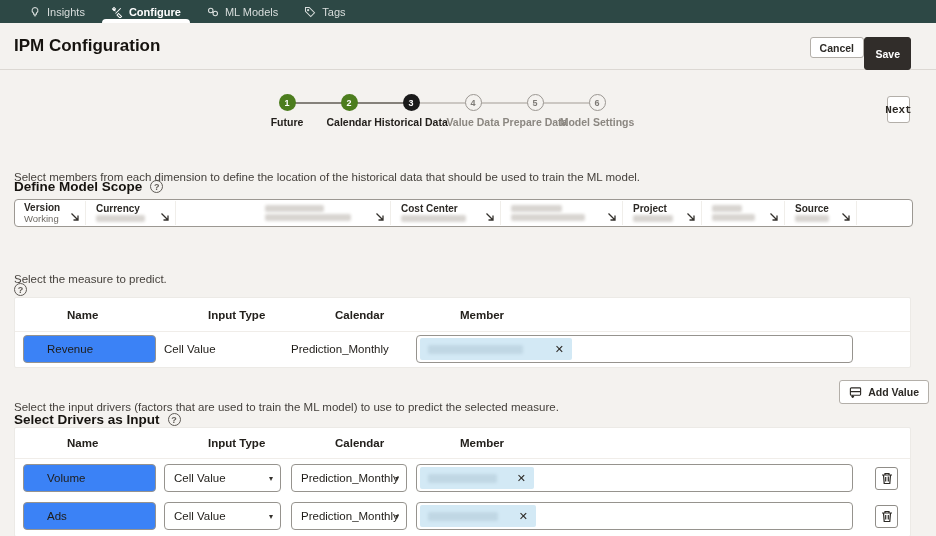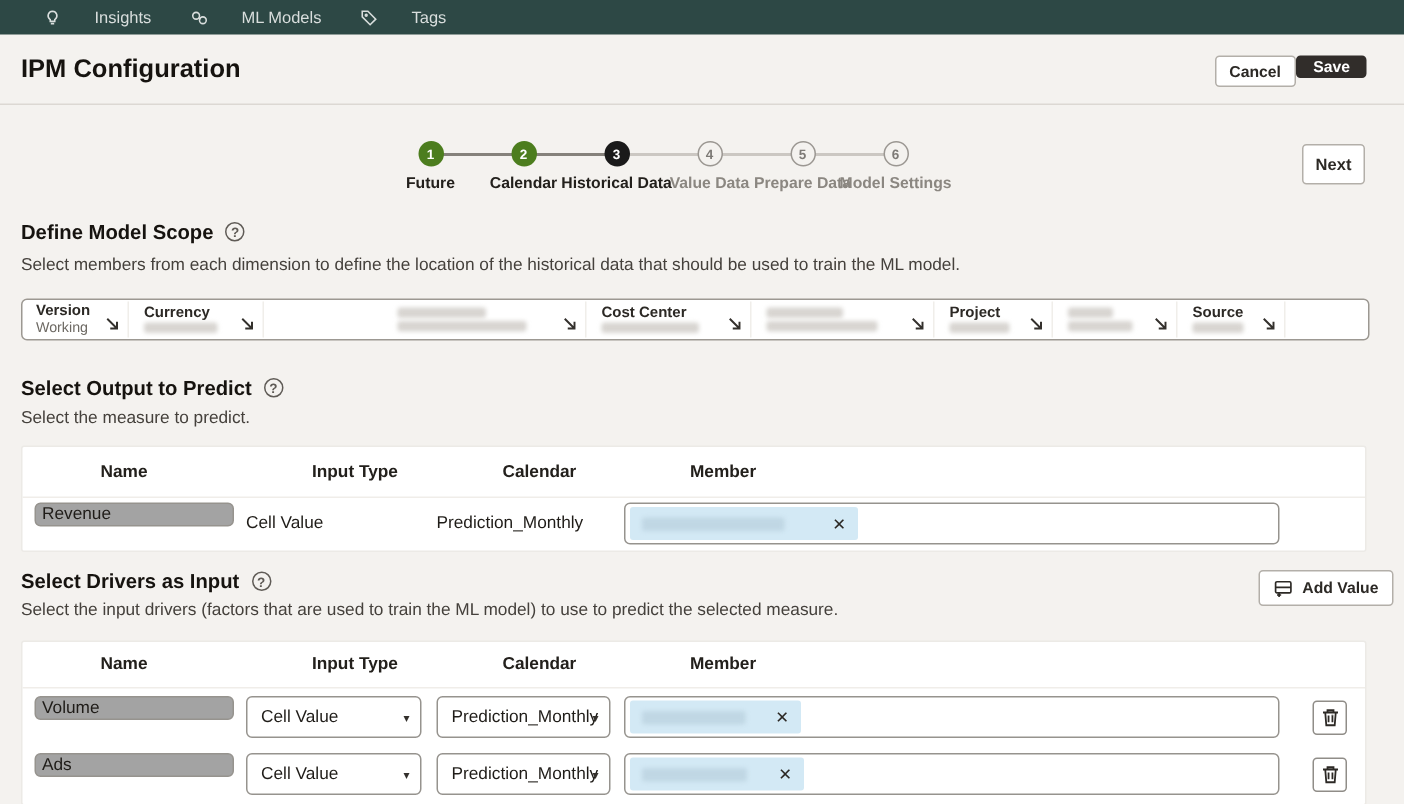--- a/index.html
+++ b/index.html
@@ -10,21 +10,21 @@
     color:#1f1c18;
     position:relative;
   }
 
   
   .navbar {
     position:absolute; top:0; left:0; width:936px; height:23px;
     background:#2d4845; display:flex; align-items:stretch; padding-left:16px;
   }
   .nav-item {
-    position:relative; display:flex; align-items:center; gap:22px;
+    position:relative; display:flex; align-items:center; gap:6px;
     padding:0 13px; color:#d9dedd; font-size:11px; cursor:pointer;
   }
   .nav-item svg { width:12px; height:12px; stroke:#d9dedd; fill:none; stroke-width:1.4; }
   .nav-item.active { color:#ffffff; font-weight:bold; }
   .nav-item.active svg { stroke:#ffffff; }
   .nav-item.active::after {
     content:""; position:absolute; left:4px; right:4px; bottom:0; height:4px;
     background:#ffffff; border-radius:4px 4px 0 0;
   }
 
@@ -37,42 +37,42 @@
     position:absolute; left:14px; top:13px; font-size:17px; font-weight:bold; color:#16130f;
   }
   .btn {
     display:inline-flex; align-items:center; justify-content:center;
     font-family:"Liberation Sans", sans-serif;
     background:#ffffff; border:1px solid #b3afa9; border-radius:3px;
     font-size:10.5px; color:#2c2925; font-weight:bold; cursor:pointer;
   }
   .btn-cancel { position:absolute; top:14px; right:72px; height:21px; padding:0 9px;margin-left:43px; }
   .btn-save {
-    position:absolute; top:14px; right:25px; height:15px; padding:0 10px;
+    position:absolute; top:14px; right:25px; height:33px; padding:0 10px;
     background:#312d2a; border-color:#312d2a; color:#ffffff;
   }
 
   
   .stepper { position:absolute; left:256px; top:94px; display:flex; }
   .step-line { position:absolute; top:102px; height:2px; z-index:0; }
   .step-line.done { left:287px; width:124px; background:#85817b; }
   .step-line.todo { left:411px; width:188px; background:#cbc7c2; }
   .step { width:62px; display:flex; flex-direction:column; align-items:center; position:relative; z-index:1; cursor:pointer; }
   .step-circle {
     width:17px; height:17px; border-radius:50%; display:flex; align-items:center; justify-content:center;
     font-size:9px; font-weight:bold; color:#ffffff; background:#4c7d1e;
   }
   .step.current .step-circle { background:#1a1a1a; }
   .step.future .step-circle { background:#f4f2ef; border:1px solid #9b9792; color:#7d7a76; }
   .step-label { margin-top:5px; font-size:10.5px; font-weight:bold; color:#23201c; white-space:nowrap; }
   .step.future .step-label { color:#8b8781; }
-  .btn-next { position:absolute; top:96px; right:26px; width:42px; height:27px; font-size:11px; }
-
-  
-  .section-heading { position:absolute; left:14px; font-size:13.5px; font-weight:bold; color:#16130f; display:flex; align-items:center; gap:8px; }
+  .btn-next { position:absolute; top:96px; right:26px; width:23px; height:27px; font-size:11px;font-family:Liberation Mono, monospace; }
+
+  
+  .section-heading { position:absolute; left:14px; font-size:13.5px; font-weight:bold; color:#16130f; display:flex; align-items:center; gap:8px;margin-top:32px; }
   .section-desc { position:absolute; left:14px; font-size:11.5px; color:#45413c; }
   .help-icon {
     width:13px; height:13px; border:1px solid #5f5b56; border-radius:50%;
     font-size:9px; font-weight:bold; color:#5f5b56;
     display:inline-flex; align-items:center; justify-content:center; cursor:pointer;
   }
 
   
   .dim-bar {
     position:absolute; top:199px; left:14px; width:899px; height:28px;
@@ -96,22 +96,22 @@
   .panel {
     position:absolute; left:14px; width:897px; background:#ffffff;
     border:1px solid #eceae6; border-radius:2px;
   }
   .panel-output { top:297px; height:71px; }
   .panel-drivers { top:427px; height:110px; }
   .col-head { position:absolute; font-size:11.5px; font-weight:bold; color:#23201c;margin-left:44px; }
   .head-divider { position:absolute; left:0; right:0; height:1px; background:#f0ede9; }
   .text-cell { position:absolute; font-size:11.5px; color:#1f1c18; line-height:28px; }
   .tb-input {
-    position:absolute; height:16px; background:#a3a3a3; border:1px solid #96938e; border-radius:4px;
-    font-family:"Liberation Sans", sans-serif; font-size:11.5px; color:#1f1c18; padding:0 4px; outline:none;
+    position:absolute; height:28px; background:#3b82f6; border:1px solid #96938e; border-radius:4px;
+    font-family:"Liberation Sans", sans-serif; font-size:11.5px; color:#1f1c18; padding:0 23px; outline:none;
   }
   .tb-select {
     position:absolute; height:28px; background:#fff; border:1px solid #96938e; border-radius:4px;
     display:flex; align-items:center; padding:0 20px 0 9px; font-size:11.5px; cursor:pointer;
   }
   .tb-select .caret { position:absolute; right:7px; font-size:8px; color:#33302c; }
   .member-box {
     position:absolute; height:28px; background:#fff; border:1px solid #96938e; border-radius:4px;
     display:flex; align-items:center; padding:0 3px; cursor:text;
   }
@@ -136,20 +136,26 @@
 <body>
 
 <div class="navbar">
   <div class="nav-item">
     <svg viewBox="0 0 16 16">
         <path d="M8 2a4 4 0 0 0-2 7.4V11h4V9.4A4 4 0 0 0 8 2z"></path>
         <path d="M6.5 13h3"></path>
       </svg>
     <span>Insights</span>
   </div>
+  <div class="nav-item active">
+    <svg viewBox="0 0 16 16">
+        <path d="M2 3l4 4M4 2 2 4l2 2 2-2zM13 3 6 10m4 0 4 4M8 12l2-2 4 4-2 2z"></path>
+      </svg>
+    <span>Configure</span>
+  </div>
   <div class="nav-item">
     <svg viewBox="0 0 16 16">
         <circle cx="5" cy="6" r="3"></circle>
         <circle cx="11" cy="10" r="3"></circle>
         <path d="M7 8l2 1"></path>
       </svg>
     <span>ML Models</span>
   </div>
   <div class="nav-item">
     <svg viewBox="0 0 16 16">
@@ -263,21 +269,20 @@
     <div class="dim-name">Source</div>
     <div class="blur-bar dim-value-blur"></div>
     <span class="dim-arrow"><svg viewBox="0 0 10 10">
           <path d="M1.5 1.5 8 8M8 3.5V8H3.5"></path>
         </svg></span>
   </div>
   <div class="dim-seg" style="flex:1; border-right:none;"></div>
 </div>
 
 <div class="section-heading" style="top:251px;">
-  <span>Select Output to Predict</span>
   <span class="help-icon">?</span>
 </div>
 <div class="section-desc" style="top:273px;">Select the measure to predict.</div>
 
 <div class="panel panel-output">
   <div class="col-head" style="left:8px; top:11px;">Name</div>
   <div class="col-head" style="left:149px; top:11px;">Input Type</div>
   <div class="col-head" style="left:276px; top:11px;">Calendar</div>
   <div class="col-head" style="left:401px; top:11px;">Member</div>
   <div class="head-divider" style="top:33px;"></div>

